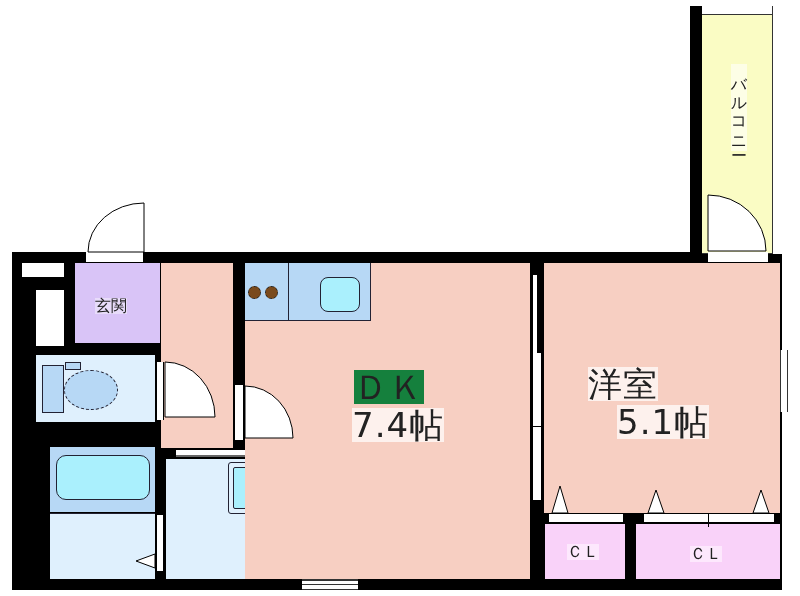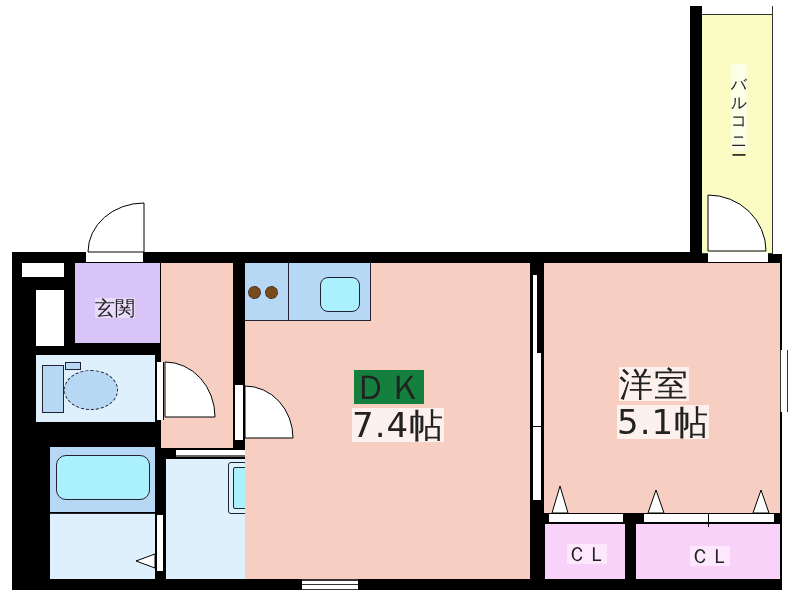--- a/index.html
+++ b/index.html
@@ -1,21 +1,21 @@
 <!DOCTYPE html>
 <html><head>
 <meta charset="utf-8">
 <style>
   html,body{margin:0;padding:0;background:#fff;}
   body{width:800px;height:596px;position:relative;overflow:hidden;font-family:"DejaVu Sans","Liberation Sans",sans-serif;}
   .abs{position:absolute;box-sizing:border-box;}
   .wall{background:#000;}
   .lbl{position:absolute;background:#fff;color:#222;line-height:1;white-space:nowrap;}
   .big{font-size:34px;letter-spacing:1px;}
-  .small{font-size:20px;}
+  .small{font-size:16px;}
   svg{position:absolute;overflow:visible;}
 </style>
 </head>
 <body>
 
 <div class="abs wall" style="left:12px;top:252px;width:770px;height:338px;"></div>
 
 <div class="abs" style="left:22px;top:263px;width:42px;height:14px;background:#fff;"></div>
 <div class="abs" style="left:36px;top:290px;width:28px;height:56px;background:#fff;"></div>
 
@@ -68,21 +68,21 @@
 <span class="lbl big" style="left:352px;top:408px;background:#fdf1ed;">7.4帖</span>
 
 <div class="abs" style="left:302px;top:579px;width:56px;height:11px;background:#fff;border-top:2px solid #333;border-bottom:1px solid #333;"></div>
 <div class="abs" style="left:302px;top:584px;width:56px;height:1px;background:#333;"></div>
 
 <div class="abs" style="left:532px;top:275px;width:10px;height:225px;background:#fff;border-left:1px solid #000;border-right:1px solid #000;"></div>
 <div class="abs" style="left:537px;top:275px;width:5px;height:78px;background:#000;"></div>
 <div class="abs" style="left:532px;top:426px;width:12px;height:1px;background:#000;"></div>
 
 <div class="abs" style="left:544px;top:263px;width:236px;height:250px;background:#f7cfc2;"></div>
-<span class="lbl big" style="left:619px;top:367px;background:#fdf1ed;">洋室</span>
+<span class="lbl big" style="left:588px;top:367px;background:#fdf1ed;">洋室</span>
 <span class="lbl big" style="left:617px;top:405px;background:#fdf1ed;">5.1帖</span>
 
 <div class="abs" style="left:780px;top:350px;width:8px;height:62px;background:#fff;border-left:1px solid #333;border-right:1px solid #333;"></div>
 
 <div class="abs" style="left:545px;top:524px;width:80px;height:55px;background:#f9d2f9;"></div>
 <div class="abs" style="left:636px;top:524px;width:144px;height:55px;background:#f9d2f9;"></div>
 <div class="abs" style="left:549px;top:514px;width:74px;height:9px;background:#fff;border-bottom:1px solid #000;"></div>
 <div class="abs" style="left:644px;top:514px;width:130px;height:9px;background:#fff;border-bottom:1px solid #000;"></div>
 <div class="abs" style="left:708px;top:514px;width:1px;height:13px;background:#000;"></div>
 <svg style="left:551px;top:486px;" width="18" height="28">

